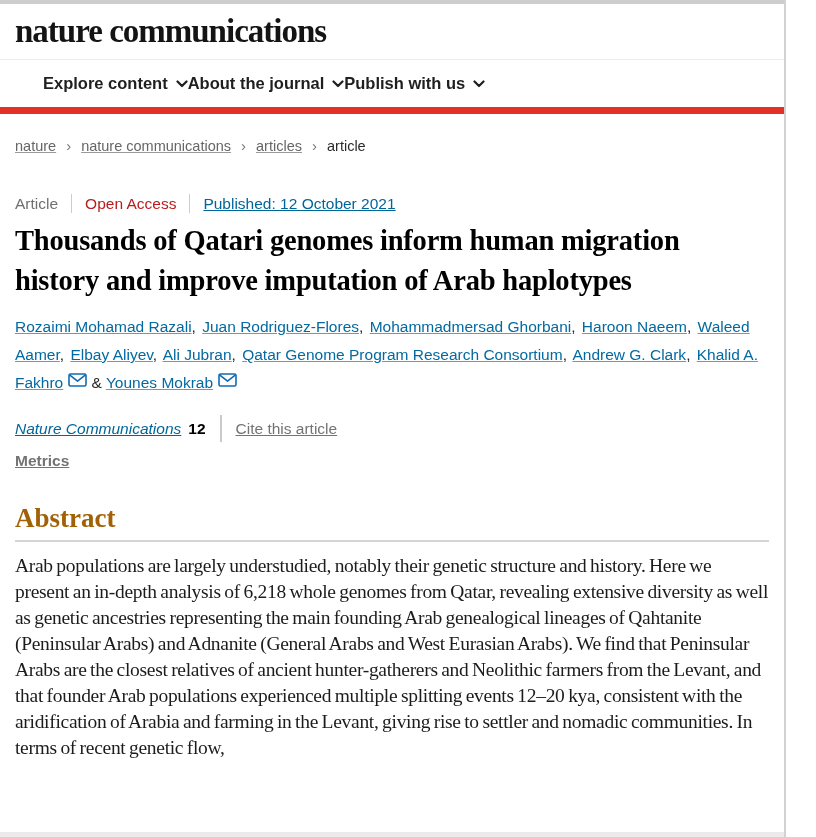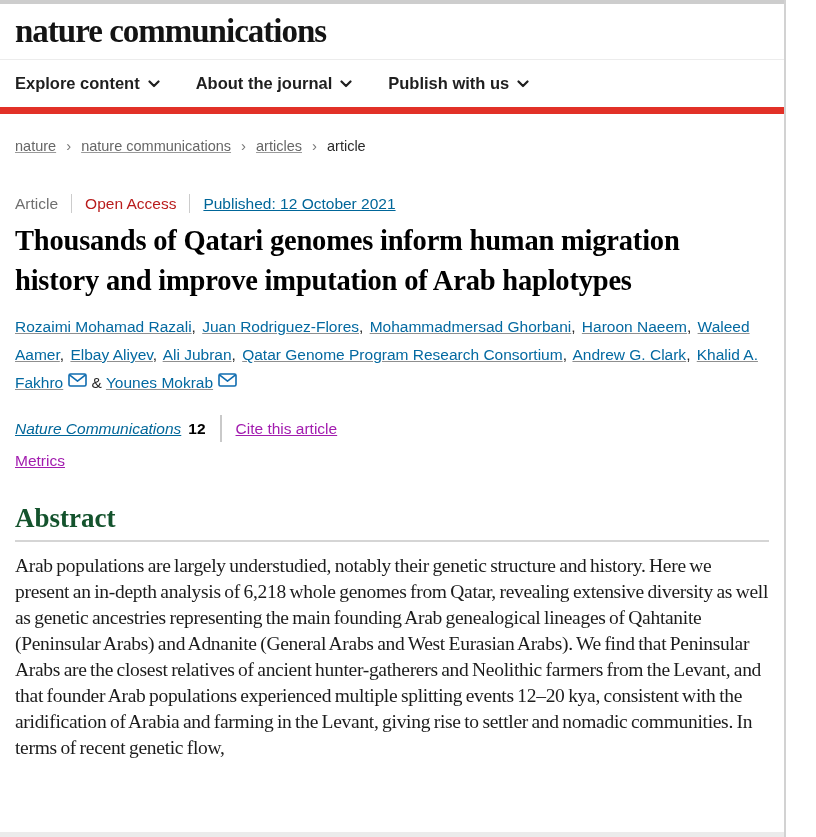--- a/index.html
+++ b/index.html
@@ -20,21 +20,21 @@
   .logo {
     font-family: "Liberation Serif", serif;
     font-weight: 700;
     font-size: 33px;
     letter-spacing: -1px;
     color: #141414;
     text-decoration: none;
     cursor: pointer;
   }
 
-  nav.topnav { display: flex; align-items: flex-start; gap: 36px; padding: 14px 0 14px 15px; }
+  nav.topnav { display: flex; align-items: flex-start; padding: 14px 0 14px 15px; margin-left: 28px; }
   .nav-item { display: inline-flex; align-items: center; gap: 8px; text-decoration: none; cursor: pointer; }
   .nav-item span { font-weight: 700; font-size: 16.5px; color: #1f1f1f; }
   .chev { display: inline-block; }
 
   .red-bar { height: 7px; background: #e23127; }
 
   main { padding: 0 15px; width: 754px; }
 
   .breadcrumb { margin-top: 23px; font-size: 14.5px; color: #666666; display: flex; align-items: flex-end; }
   .breadcrumb a { color: #666666; text-decoration: underline; text-decoration-color: #999999; cursor: pointer; }
@@ -61,30 +61,30 @@
   .authors { margin: 12px 0 0 0; font-size: 15.5px; line-height: 28px; color: #242424; max-width: 752px; }
   .authors a { color: #0369a1; text-decoration: underline; text-decoration-color: #8f8f8f; cursor: pointer; }
   .comma { margin-right: 2px; }
   .env { vertical-align: 1px; margin-left: 5px; }
 
   .citation-row { margin-top: 18px; display: flex; align-items: center; font-size: 15.5px; }
   .journal-link { font-style: italic; color: #006699; text-decoration: underline; cursor: pointer; }
   .volume { font-weight: 700; margin-left: 7px; color: #000000; }
   .cite-detail { color: #1f1f1f; }
   .tall-vsep { width: 2px; height: 27px; background: #c9c9c9; margin: 0 14px; }
-  .blue-link { color: #a21caf; text-decoration: underline; cursor: pointer; }
-  .metrics-row { margin-top: 9px; font-size: 15.5px; line-height: 20px; }
+  .blue-link { color: #737373; text-decoration: underline; cursor: pointer; }
+  .metrics-row { margin-top: 9px; font-size: 15.5px; line-height: 20px; font-weight: bold; }
 
   .abstract { margin-top: 30px; }
   h2.abstract-heading {
     font-family: "Liberation Serif", serif;
     font-weight: 700;
     font-size: 27px;
     line-height: 34px;
-    color: #14532d;
+    color: #a16207;
     margin: 0;
   }
   hr.abstract-rule { border: none; border-top: 2px solid #d5d5d5; margin: 5px 0 0 0; }
   .abstract-text {
     font-family: "Liberation Serif", serif;
     font-size: 19.5px;
     line-height: 26px;
     letter-spacing: -0.3px;
     word-spacing: -1px;
     color: #1c1c1c;

